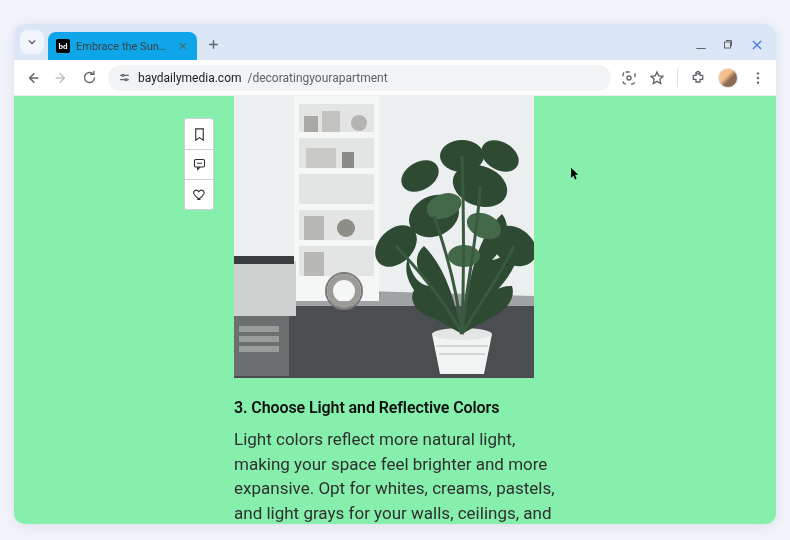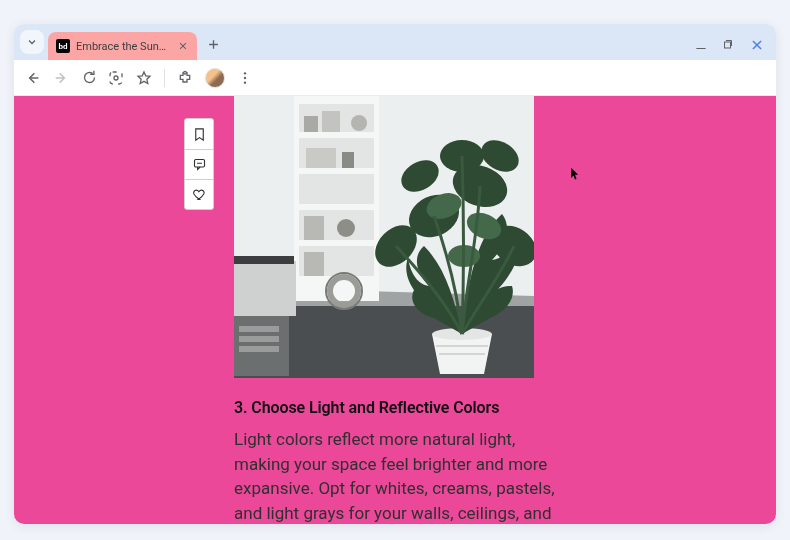--- a/index.html
+++ b/index.html
@@ -3,21 +3,21 @@
 <meta charset="utf-8">
 <style>
   * { box-sizing: border-box; margin: 0; padding: 0; }
   html, body { width: 790px; height: 540px; font-family: -apple-system, BlinkMacSystemFont, "Segoe UI", Roboto, Arial, sans-serif; background: #f0f4fa; overflow: hidden; }
 
   .browser-frame { position: absolute; left: 14px; top: 24px; width: 762px; height: 500px; background: #fff; border-radius: 10px; box-shadow: 0 2px 12px rgba(0,0,0,0.08); overflow: hidden; display: flex; flex-direction: column; }
 
   
   .tab-strip { height: 36px; background: #dbe6f6; display: flex; align-items: flex-end; padding: 0 8px 0 6px; gap: 4px; }
   .profile-chip { width: 24px; height: 24px; background: #f1f5fc; border-radius: 8px; margin-bottom: 6px; display: flex; align-items: center; justify-content: center; color: #5f6368; cursor: pointer; }
-  .tab { height: 28px; background: #fca5a5; border-radius: 8px 8px 0 0; display: flex; align-items: center; padding: 0 8px; gap: 6px; min-width: 140px; margin-bottom: 0; }
+  .tab { height: 28px; background: #0ea5e9; border-radius: 8px 8px 0 0; display: flex; align-items: center; padding: 0 8px; gap: 6px; min-width: 140px; margin-bottom: 0; }
   .tab .favicon { width: 14px; height: 14px; background: #000; color: #fff; font-size: 8px; font-weight: 700; display: flex; align-items: center; justify-content: center; border-radius: 2px; }
   .tab .title { font-size: 11px; color: #3c4043; white-space: nowrap; overflow: hidden; text-overflow: ellipsis; max-width: 95px; }
   .tab .close { width: 12px; height: 12px; color: #5f6368; cursor: pointer; display: flex; align-items: center; justify-content: center; }
   .new-tab { width: 24px; height: 24px; display: flex; align-items: center; justify-content: center; color: #5f6368; margin-bottom: 4px; cursor: pointer; }
   .window-controls { margin-left: auto; display: flex; gap: 14px; margin-bottom: 8px; padding-right: 4px; }
   .window-controls span { color: #5f6368; cursor: pointer; display: flex; width: 14px; height: 14px; }
 
   
   .toolbar { height: 36px; background: #fff; border-bottom: 1px solid #eaecef; display: flex; align-items: center; padding: 0 10px; gap: 10px; }
   .nav-btn { width: 18px; height: 18px; color: #5f6368; display: flex; align-items: center; justify-content: center; cursor: pointer; }
@@ -26,21 +26,21 @@
   .addr-bar .tune { width: 14px; height: 14px; color: #5f6368; }
   .addr-bar .host { color: #202124; }
   .addr-bar .path { color: #5f6368; }
   .right-actions { display: flex; align-items: center; gap: 12px; }
   .right-actions .act { width: 16px; height: 16px; color: #5f6368; cursor: pointer; display: flex; }
   .avatar { width: 20px; height: 20px; border-radius: 50%; background: linear-gradient(135deg,#f6c08a 40%,#8c6b52 60%); border: 1px solid #e0e0e0; }
   .divider { width: 1px; height: 18px; background: #e0e0e0; }
   .menu-dots { width: 16px; height: 16px; color: #5f6368; cursor: pointer; display: flex; }
 
   
-  .content { flex: 1; position: relative; overflow: hidden; background: #ec4899; }
+  .content { flex: 1; position: relative; overflow: hidden; background: #86efac; }
 
   
   .rail { position: absolute; left: 170px; top: 22px; width: 30px; border: 1px solid #d0d0d0; border-radius: 3px; display: flex; flex-direction: column; background: #fff; }
   .rail button { width: 100%; height: 30px; background: none; border: none; display: flex; align-items: center; justify-content: center; cursor: pointer; color: #303030; }
   .rail button + button { border-top: 1px solid #d0d0d0; }
   .rail svg { width: 15px; height: 15px; }
 
   
   .article-img { position: absolute; left: 220px; top: 0; width: 300px; height: 282px; overflow: hidden; }
   .room { width: 100%; height: 100%; }
@@ -113,20 +113,32 @@
       <svg viewBox="0 0 24 24" width="16" height="16" stroke="currentColor" stroke-width="2.2" fill="none">
           <polyline points="10 5 17 12 10 19"></polyline>
           <line x1="17" y1="12" x2="4" y2="12"></line>
         </svg>
     </div>
     <div class="nav-btn">
       <svg viewBox="0 0 24 24" width="15" height="15" stroke="currentColor" stroke-width="2.2" fill="none">
           <path d="M20 12a8 8 0 1 1-3-6.2"></path>
           <polyline points="18 2 18 8 12 8" transform="translate(1 -1)"></polyline>
         </svg>
+    </div>
+    <div class="addr-bar">
+      <span class="tune">
+        <svg viewBox="0 0 24 24" width="13" height="13" stroke="currentColor" stroke-width="2.2" fill="none">
+            <line x1="4" y1="8" x2="20" y2="8"></line>
+            <line x1="4" y1="16" x2="20" y2="16"></line>
+            <circle cx="9" cy="8" r="2" fill="#f1f3f4"></circle>
+            <circle cx="15" cy="16" r="2" fill="#f1f3f4"></circle>
+          </svg>
+      </span>
+      <span class="host">baydailymedia.com</span>
+        <span class="path">/decoratingyourapartment</span>
     </div>
     <div class="right-actions">
       <span class="act">
         <svg viewBox="0 0 24 24" width="16" height="16" stroke="currentColor" stroke-width="2" fill="none">
             <rect x="3" y="3" width="18" height="18" rx="4" stroke-dasharray="6 8"></rect>
             <circle cx="12" cy="12" r="3"></circle>
           </svg>
       </span>
       <span class="act">
         <svg viewBox="0 0 24 24" width="16" height="16" stroke="currentColor" stroke-width="2" fill="none">

